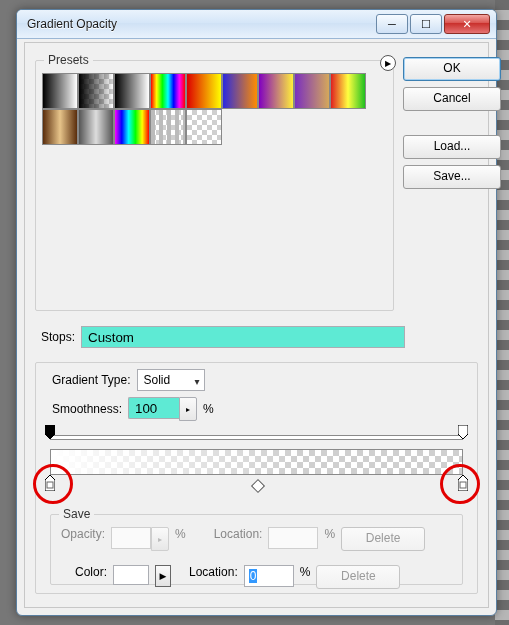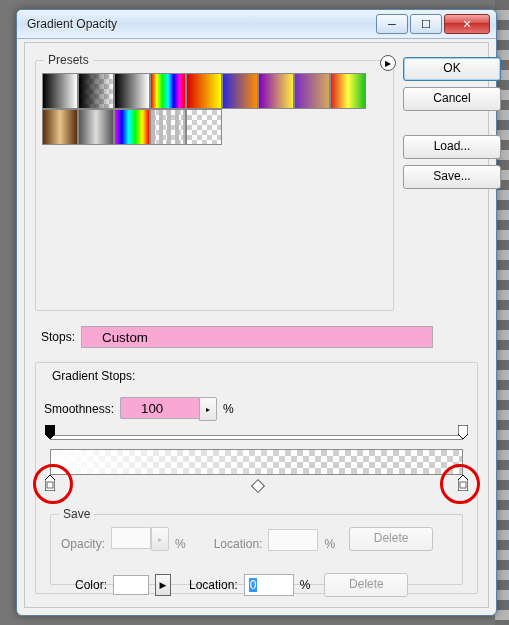--- a/index.html
+++ b/index.html
@@ -8,40 +8,40 @@
   .title{flex:1;color:#1a1a1a;text-shadow:0 1px 0 #fff}
   .winbtn{width:30px;height:18px;margin-left:2px;border:1px solid #6a89a8;border-radius:3px;background:linear-gradient(#f7fbff,#cfe1f5);display:flex;align-items:center;justify-content:center;font-size:11px}
   .winbtn.close{width:44px;background:linear-gradient(#f3a7a3,#d9534f 45%,#c9302c 46%,#e57373);color:#fff;border-color:#8a2e25}
   .client{position:absolute;left:7px;top:32px;right:7px;bottom:7px;background:#f0f0f0;border:1px solid #c7c7c7}
   
   fieldset{border:1px solid #d0d0d0;border-radius:2px;margin:0;padding:0;position:absolute}
   legend{padding:0 4px;font-size:12px;color:#333;margin-left:8px}
   .btn{display:inline-block;min-width:76px;height:22px;line-height:20px;text-align:center;background:linear-gradient(#fdfdfd,#e8e8e8);border:1px solid #9a9a9a;border-radius:3px;padding:0 10px;white-space:nowrap}
   .btn.default{border:1px solid #3c7fb1;box-shadow:inset 0 0 0 1px #a4d1f2}
   .btn.disabled{color:#9b9b9b;border-color:#c5c5c5;background:linear-gradient(#fafafa,#f1f1f1)}
-  .tinput{height:20px;border:1px solid #abadb3;background:#f9a8d4;padding:0 20px}
+  .tinput{height:20px;border:1px solid #abadb3;background:#5eead4;padding:0 6px}
   
   #rightbtns{position:absolute;right:10px;top:14px;width:75px;display:flex;flex-direction:column;gap:6px}
   
   #presets-fs{left:10px;top:10px;width:357px;height:256px}
   .preset-scroll{position:absolute;left:6px;top:6px;right:6px;bottom:6px;overflow:hidden}
   .preset-row{display:flex}
   .swatch{width:34px;height:34px;border:1px solid #888;margin:0;position:relative}
   .arrow-circle{position:absolute;right:-3px;top:-12px;width:14px;height:14px;border:1px solid #555;border-radius:50%;font-size:8px;display:flex;align-items:center;justify-content:center;background:#fff}
   
   #name-lbl{position:absolute;left:16px;top:287px}
   #name-in{position:absolute;left:56px;top:283px;width:310px}
   #new-btn{position:absolute;right:10px;top:283px;width:75px}
   
   #grad-fs{left:10px;top:319px;right:10px;height:230px}
   .row{display:flex;align-items:center;gap:6px}
   #gt-row{position:absolute;left:16px;top:6px}
   .combo{height:20px;border:1px solid #abadb3;background:#fff;padding:0 16px 0 6px;position:relative;min-width:44px;line-height:20px}
   .combo::after{content:"▾";position:absolute;right:4px;top:2px;font-size:10px;color:#333}
-  #sm-row{position:absolute;left:8px;top:34px}
+  #sm-row{position:absolute;left:16px;top:34px}
   .spin{display:flex}
   .spin .tinput{width:38px;border-right:none;border-radius:2px 0 0 2px}
   .spin .stepper{width:16px;height:22px;border:1px solid #abadb3;border-radius:0 2px 2px 0;background:linear-gradient(#fafafa,#e7e7e7);font-size:8px;display:flex;align-items:center;justify-content:center}
   
   .gradbar-area{position:absolute;left:14px;right:14px;top:66px;height:80px}
   .opacity-track{position:absolute;left:0;right:0;top:6px;height:3px;border:1px solid #8a8a8a;background:#fff}
   .hbar{position:absolute;left:0;right:0;top:20px;height:24px;border:1px solid #8a8a8a;background:
       linear-gradient(90deg,#fff 0%,rgba(255,255,255,0) 60%),
       repeating-conic-gradient(#cfcfcf 0 25%,#fff 0 50%);
       background-size:100% 100%,12px 12px}
@@ -54,25 +54,25 @@
   #stops-fs{left:14px;right:14px;top:144px;height:76px}
   .stops-inner{position:relative;width:100%;height:100%}
   .lbl{color:#888}
   .lbl.active{color:#000}
   .mini-in{width:46px;height:20px;border:1px solid #cfcfcf;background:#fafafa;color:#aaa;padding:0 4px}
   .mini-in.active{border-color:#abadb3;background:#fff;color:#000}
   .pct{color:#888}
   .pct.active{color:#000}
   .color-well{width:34px;height:18px;border:1px solid #abadb3;background:#fff}
   .well-play{width:14px;height:20px;border:1px solid #666;background:linear-gradient(#fafafa,#e2e2e2);display:flex;align-items:center;justify-content:center;font-size:9px}
-  .stops-row1{position:absolute;left:10px;top:6px;display:flex;align-items:flex-end;gap:6px}
-  .stops-row2{position:absolute;left:10px;top:52px;display:flex;align-items:center;gap:6px}
+  .stops-row1{position:absolute;left:10px;top:6px;display:flex;align-items:flex-start;gap:6px}
+  .stops-row2{position:absolute;left:10px;top:44px;display:flex;align-items:flex-start;gap:6px}
   .loc1{margin-left:22px}
   .loc2{margin-left:12px}
-  .del{margin-left:8px;min-width:62px}
+  .del{min-width:62px}
   
   .sel{background:#3399ff;color:#fff;padding:0 1px}
   
   body::before{content:"";position:absolute;right:0;top:0;bottom:0;width:14px;background:repeating-linear-gradient(180deg,#6c6c6c 0 10px,#b6b6b6 10px 20px)}
 </style>
 </head>
 <body>
 
 <div class="window">
   <div class="titlebar">
@@ -114,21 +114,22 @@
             <div class="swatch" style="background: repeating-conic-gradient(rgb(207, 207, 207) 0deg, rgb(207, 207, 207) 25%, rgb(255, 255, 255) 0deg, rgb(255, 255, 255) 50%) 0% 0% / 10px 10px;"></div>
           </div>
       </div>
     </fieldset>
 
     <span id="name-lbl">Stops:</span>
     <input id="name-in" class="tinput" value="Custom" style="">
 
     <fieldset id="grad-fs">
       <div id="gt-row" class="row">
-        <span>Gradient Stops:</span>
+        <span>Gradient Type:</span>
+        <div class="combo"><span>Solid</span></div>
       </div>
       <div id="sm-row" class="row">
         <span>Smoothness:</span>
         <div class="spin">
           <input class="tinput" value="100" style="">
           <div class="stepper">▸</div>
         </div>
         <span>%</span>
       </div>
 

